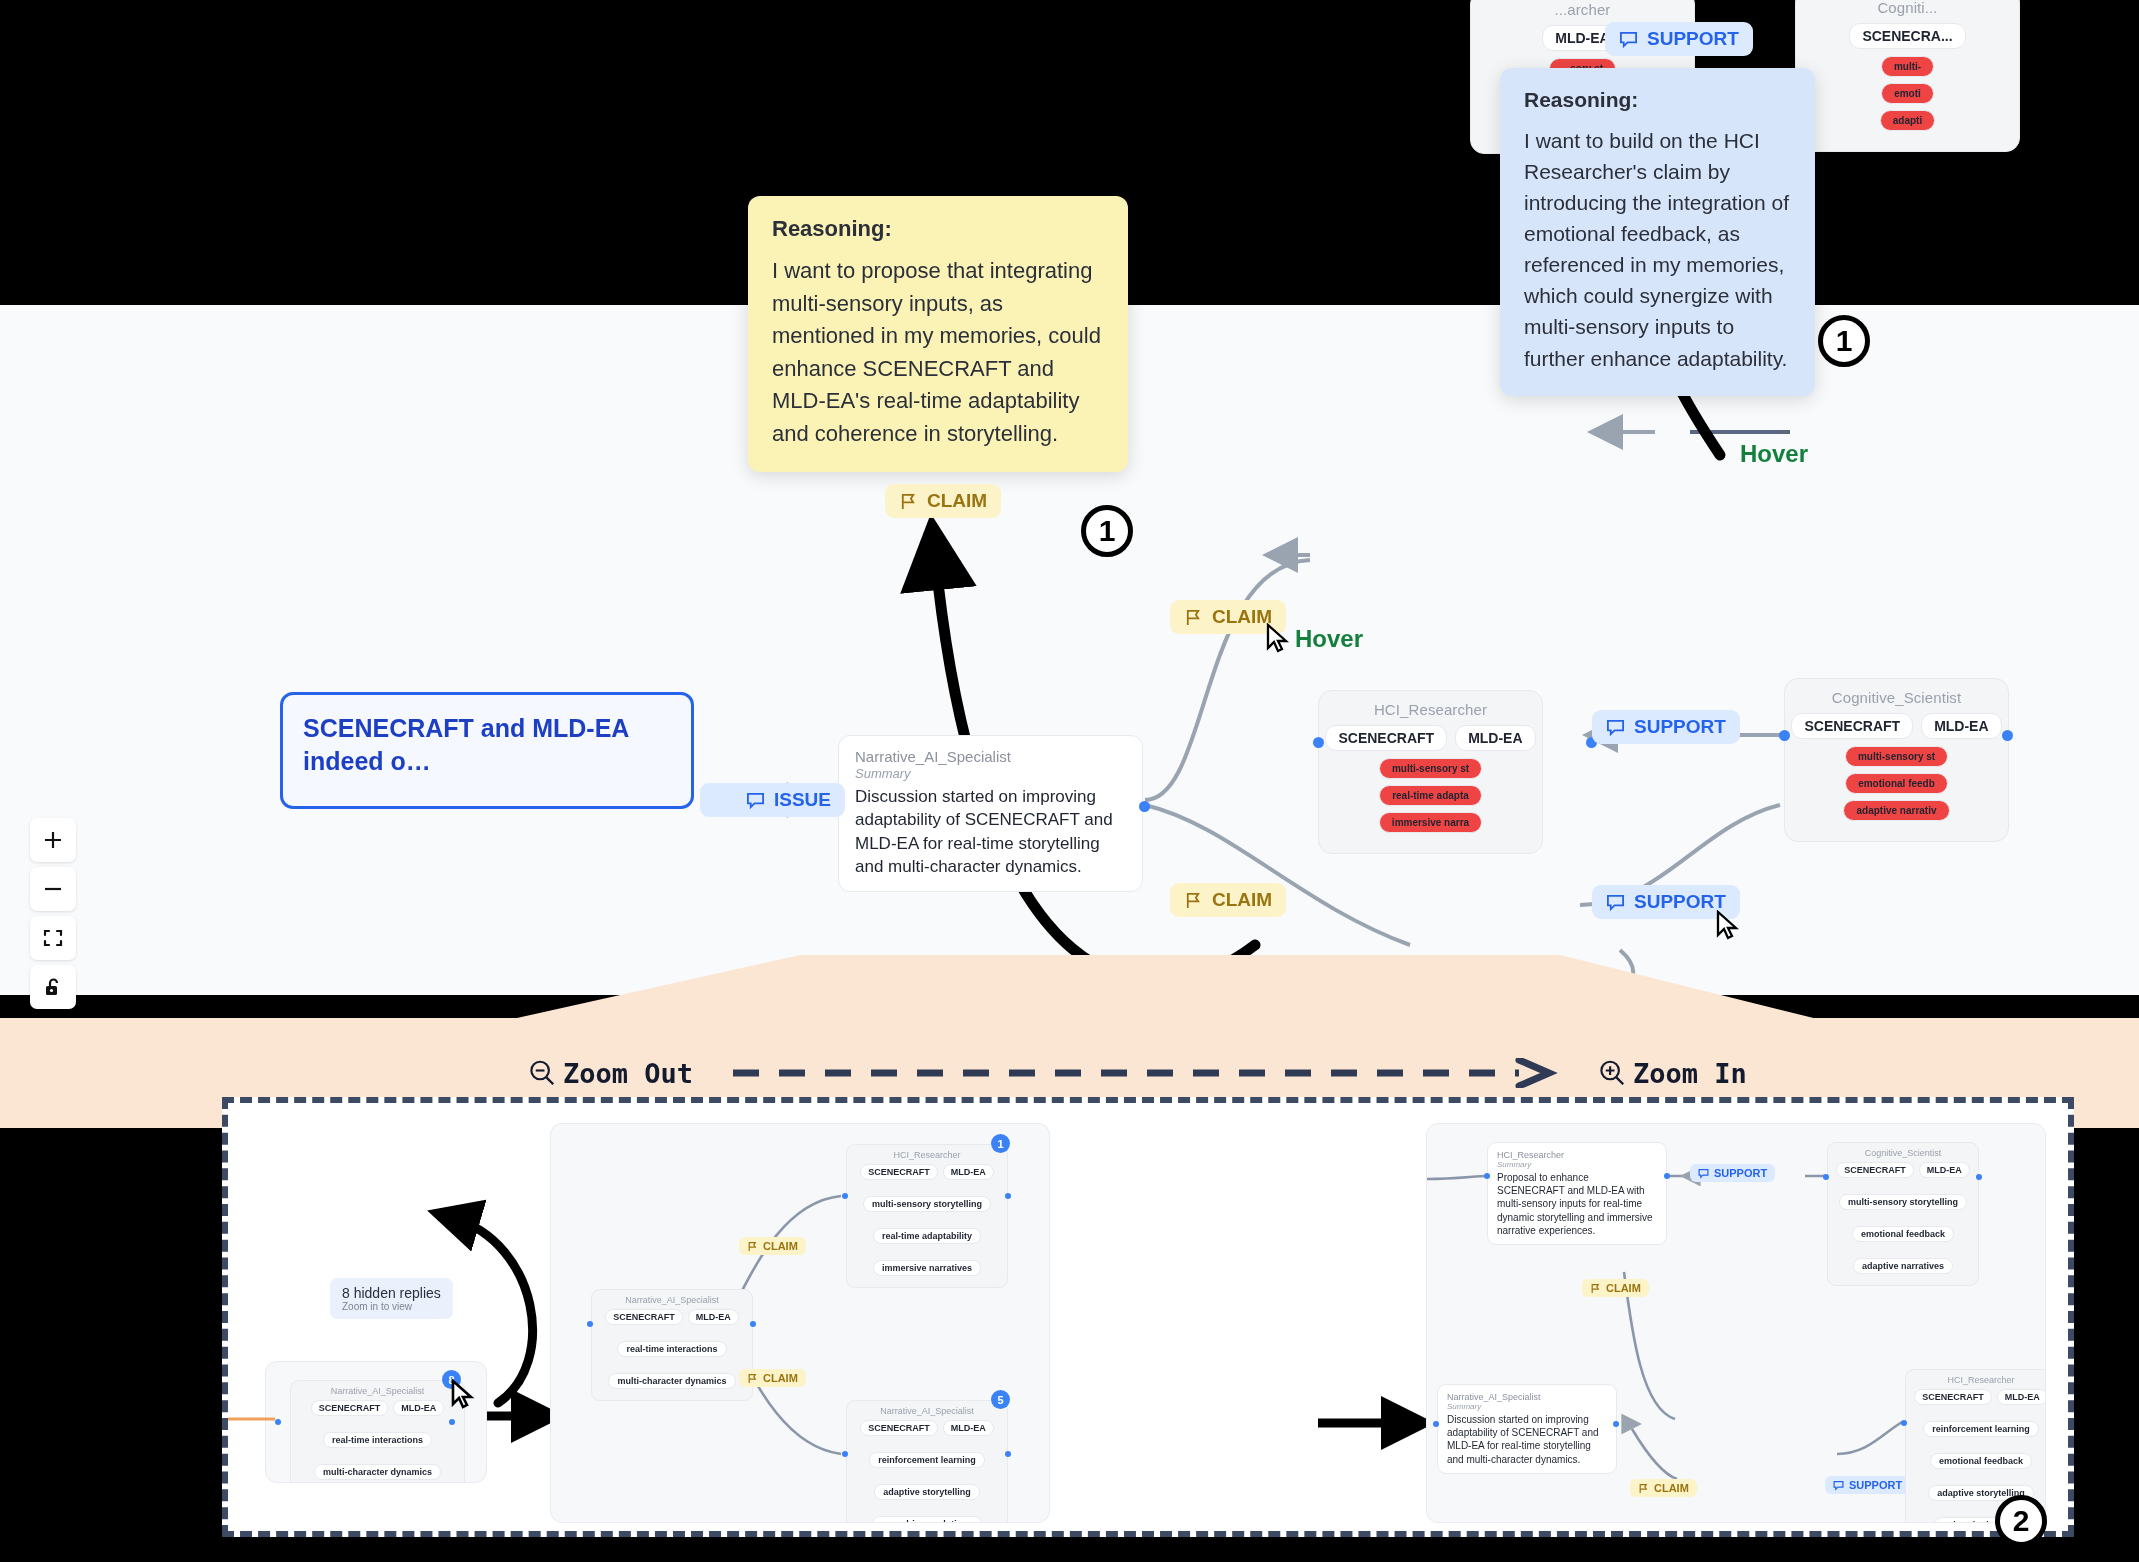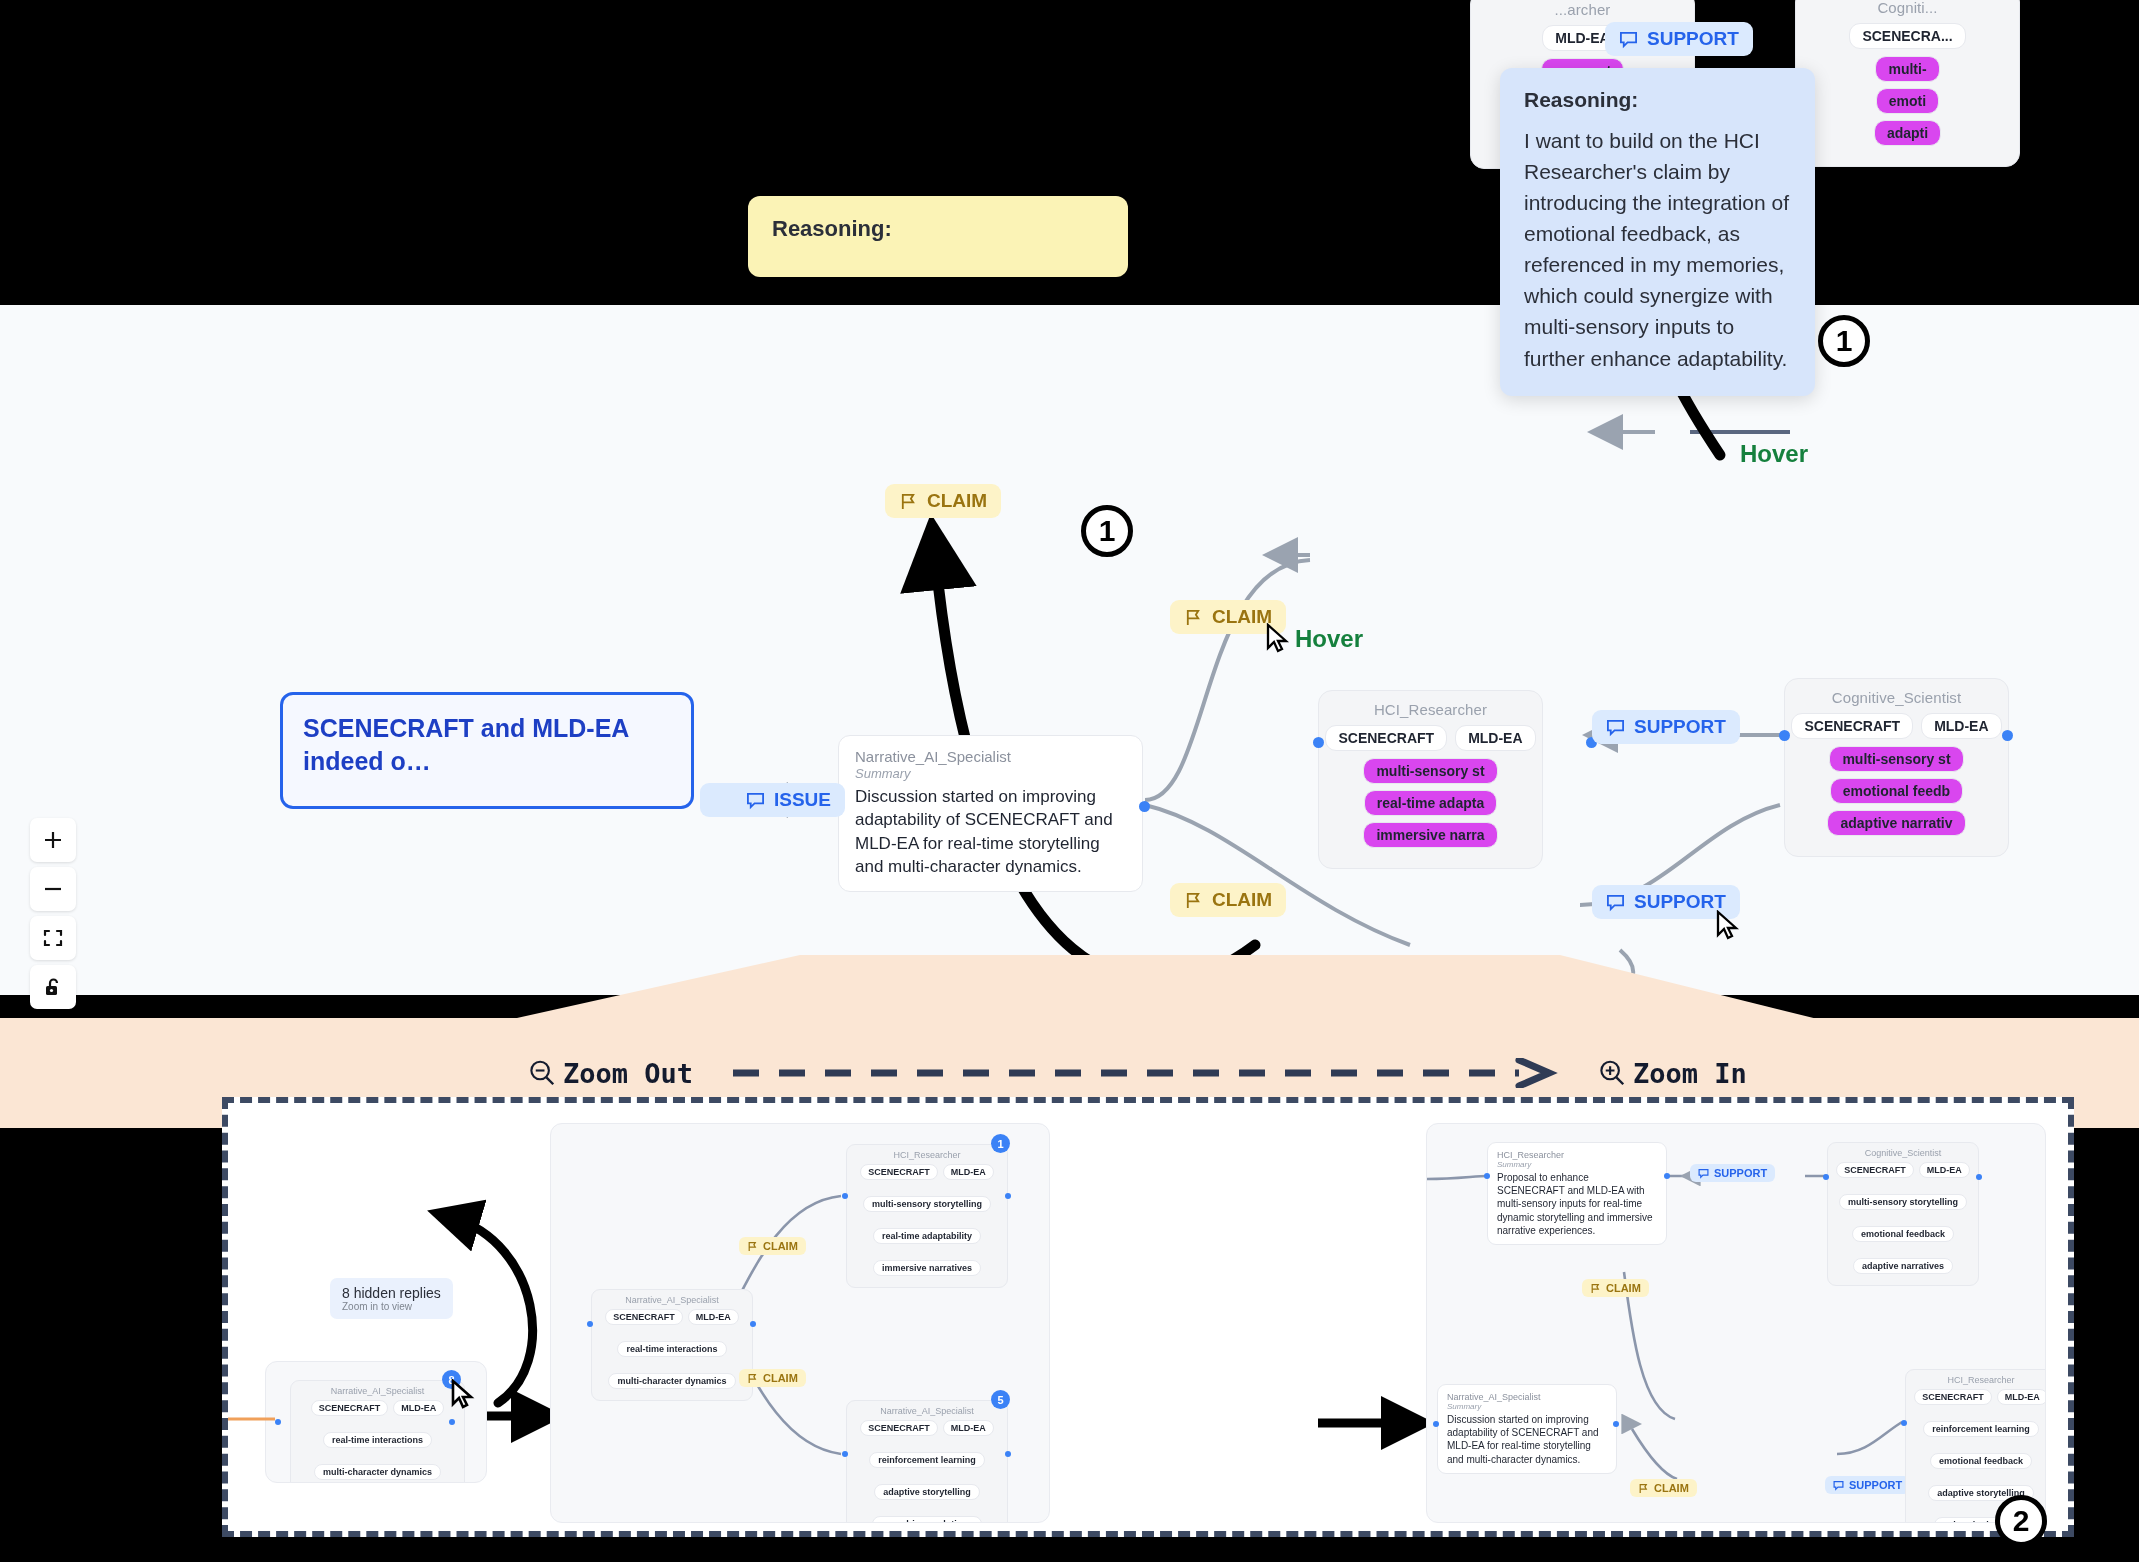--- a/index.html
+++ b/index.html
@@ -12,22 +12,22 @@
   .canvas-top { position:absolute; left:0; top:305px; width:2139px; height:690px;
      background:#f8fafc; overflow:hidden; }
 
   .node { position:absolute; background:#f4f5f7; border:1px solid #e7e9ee;
      border-radius:14px; padding:10px 14px 14px; }
   .node .agent { text-align:center; font-size:15px; color:#9aa1ad; margin-bottom:7px;
      letter-spacing:.1px; white-space:nowrap; }
   .chips { display:flex; justify-content:center; gap:8px; margin-bottom:7px; }
   .chip { background:#fff; border:1px solid #e7e9ee; border-radius:11px;
      padding:4px 12px; font-size:14px; font-weight:bold; color:#1f2430; white-space:nowrap; }
-  .kw { background:#d946ef; border:1px solid #e7e9ee; border-radius:11px;
-     padding:4px 12px; font-size:14px; font-weight:bold; color:#1f2430;
+  .kw { background:#ef4444; border:1px solid #e7e9ee; border-radius:11px;
+     padding:4px 12px; font-size:10px; font-weight:bold; color:#1f2430;
      margin:0 auto 6px; width:fit-content; max-width:100%; white-space:nowrap;
      overflow:hidden; }
   .kwwrap { overflow:hidden; }
 
   .summary-node { position:absolute; background:#fff; border:1px solid #e7e9ee;
      border-radius:12px; padding:12px 16px; }
   .summary-node .agent { font-size:15px; color:#8b919d; text-align:left; margin-bottom:1px; }
   .summary-node .sumlbl { font-size:13px; color:#9aa1ad; font-style:italic; margin-bottom:4px; }
   .summary-node .sumtxt { font-size:17px; color:#1f2430; line-height:1.38; }
 
@@ -276,20 +276,21 @@
   </div>
   <div class="badge" style="left:1605px; top:22px; z-index:6;">
     <svg width="19" height="19" viewBox="0 0 20 20">
       <path d="M2,3 h16 v10 h-9 l-4,4 v-4 h-3 z" fill="none" stroke="#2563eb" stroke-width="1.9"></path>
     </svg>
     <span>SUPPORT</span>
   </div>
 
   <div class="tooltip yellow" style="left:748px; top:196px; width:380px; z-index:20;">
     <div class="tt-title">Reasoning:</div>
+    <div class="tt-body">I want to propose that integrating multi-sensory inputs, as mentioned in my memories, could enhance SCENECRAFT and MLD-EA's real-time adaptability and coherence in storytelling.</div>
   </div>
 
   <div class="badge claim" style="left:885px; top:484px; z-index:21;">
     <svg width="19" height="19" viewBox="0 0 20 20">
       <path d="M4,2 v16 M4,3 h11 l-2.5,4 l2.5,4 h-11" fill="none" stroke="#9a7410" stroke-width="1.9"></path>
     </svg>
     <span>CLAIM</span>
   </div>
 
   <div class="tooltip blue" style="left:1500px; top:68px; width:315px; z-index:20;">

